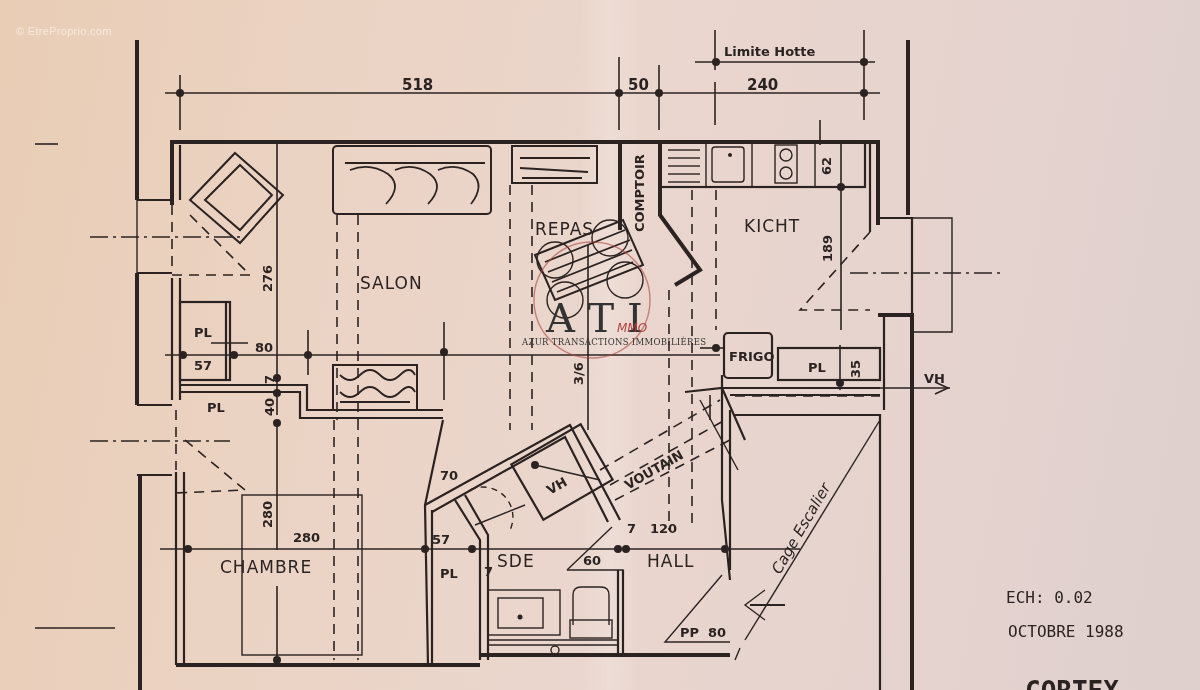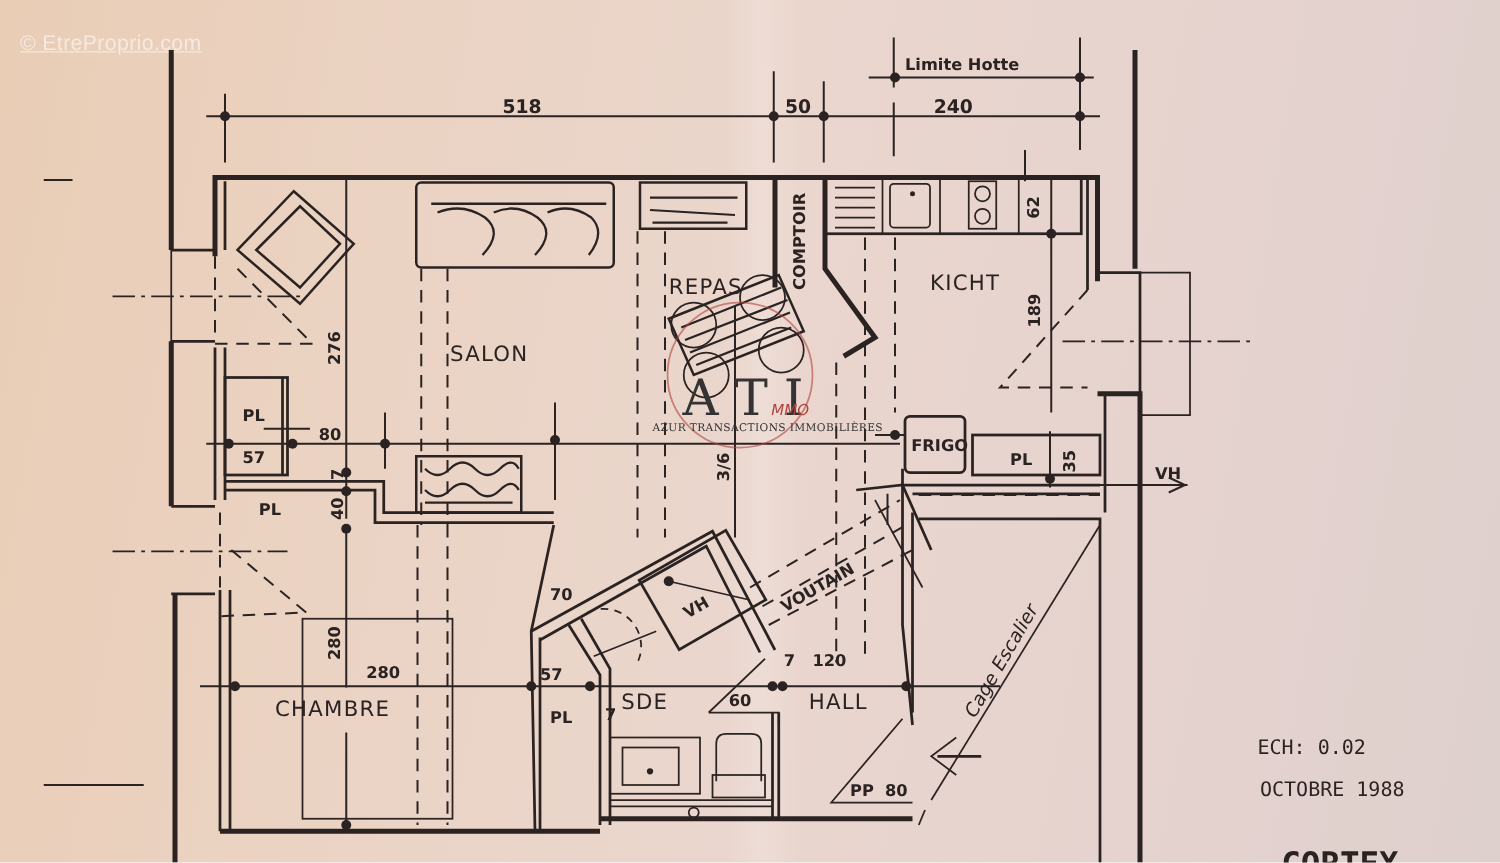--- a/index.html
+++ b/index.html
@@ -1,22 +1,22 @@
 <!DOCTYPE html>
 <html><head>
 <meta charset="utf-8">
 <style>
   html, body { margin:0; padding:0; }
   body { width:1200px; height:690px; overflow:hidden; position:relative;
          background: linear-gradient(100deg, #e9cdb5 0%, #ebd3c3 25%, #ead6cd 50%, #e6d3cf 75%, #ded0cd 100%);
          font-family: "DejaVu Sans", sans-serif; }
   .paper-fold { position:absolute; left:580px; top:0; width:60px; height:690px;
                 background: linear-gradient(90deg, rgba(255,255,255,0) 0%, rgba(255,255,255,0.18) 50%, rgba(255,255,255,0) 100%); }
-  .watermark { position:absolute; left:16px; top:25px; font-size:17px; color:rgba(255,255,255,0.55);
-               font-family:"Liberation Sans", sans-serif; letter-spacing:0.3px;text-decoration:underline; }
+  .watermark { position:absolute; left:16px; top:25px; font-size:11px; color:rgba(255,255,255,0.55);
+               font-family:"Liberation Sans", sans-serif; letter-spacing:0.3px; }
   svg { position:absolute; left:0; top:0; }
   .wall { stroke:#2b2322; stroke-width:4; fill:none; }
   .wall2 { stroke:#2b2322; stroke-width:2.2; fill:none; }
   .thin { stroke:#2b2322; stroke-width:1.4; fill:none; }
   .dash { stroke:#2b2322; stroke-width:1.6; fill:none; stroke-dasharray:10 7; }
   .dashdot { stroke:#2b2322; stroke-width:1.4; fill:none; stroke-dasharray:18 5 3 5; }
   .dim { stroke:#2b2322; stroke-width:1.6; fill:none; }
   .dot { fill:#2b2322; }
   .lbl { font-family:"DejaVu Sans", sans-serif; fill:#2b2322; }
   .room { font-size:17px; letter-spacing:1px; }

